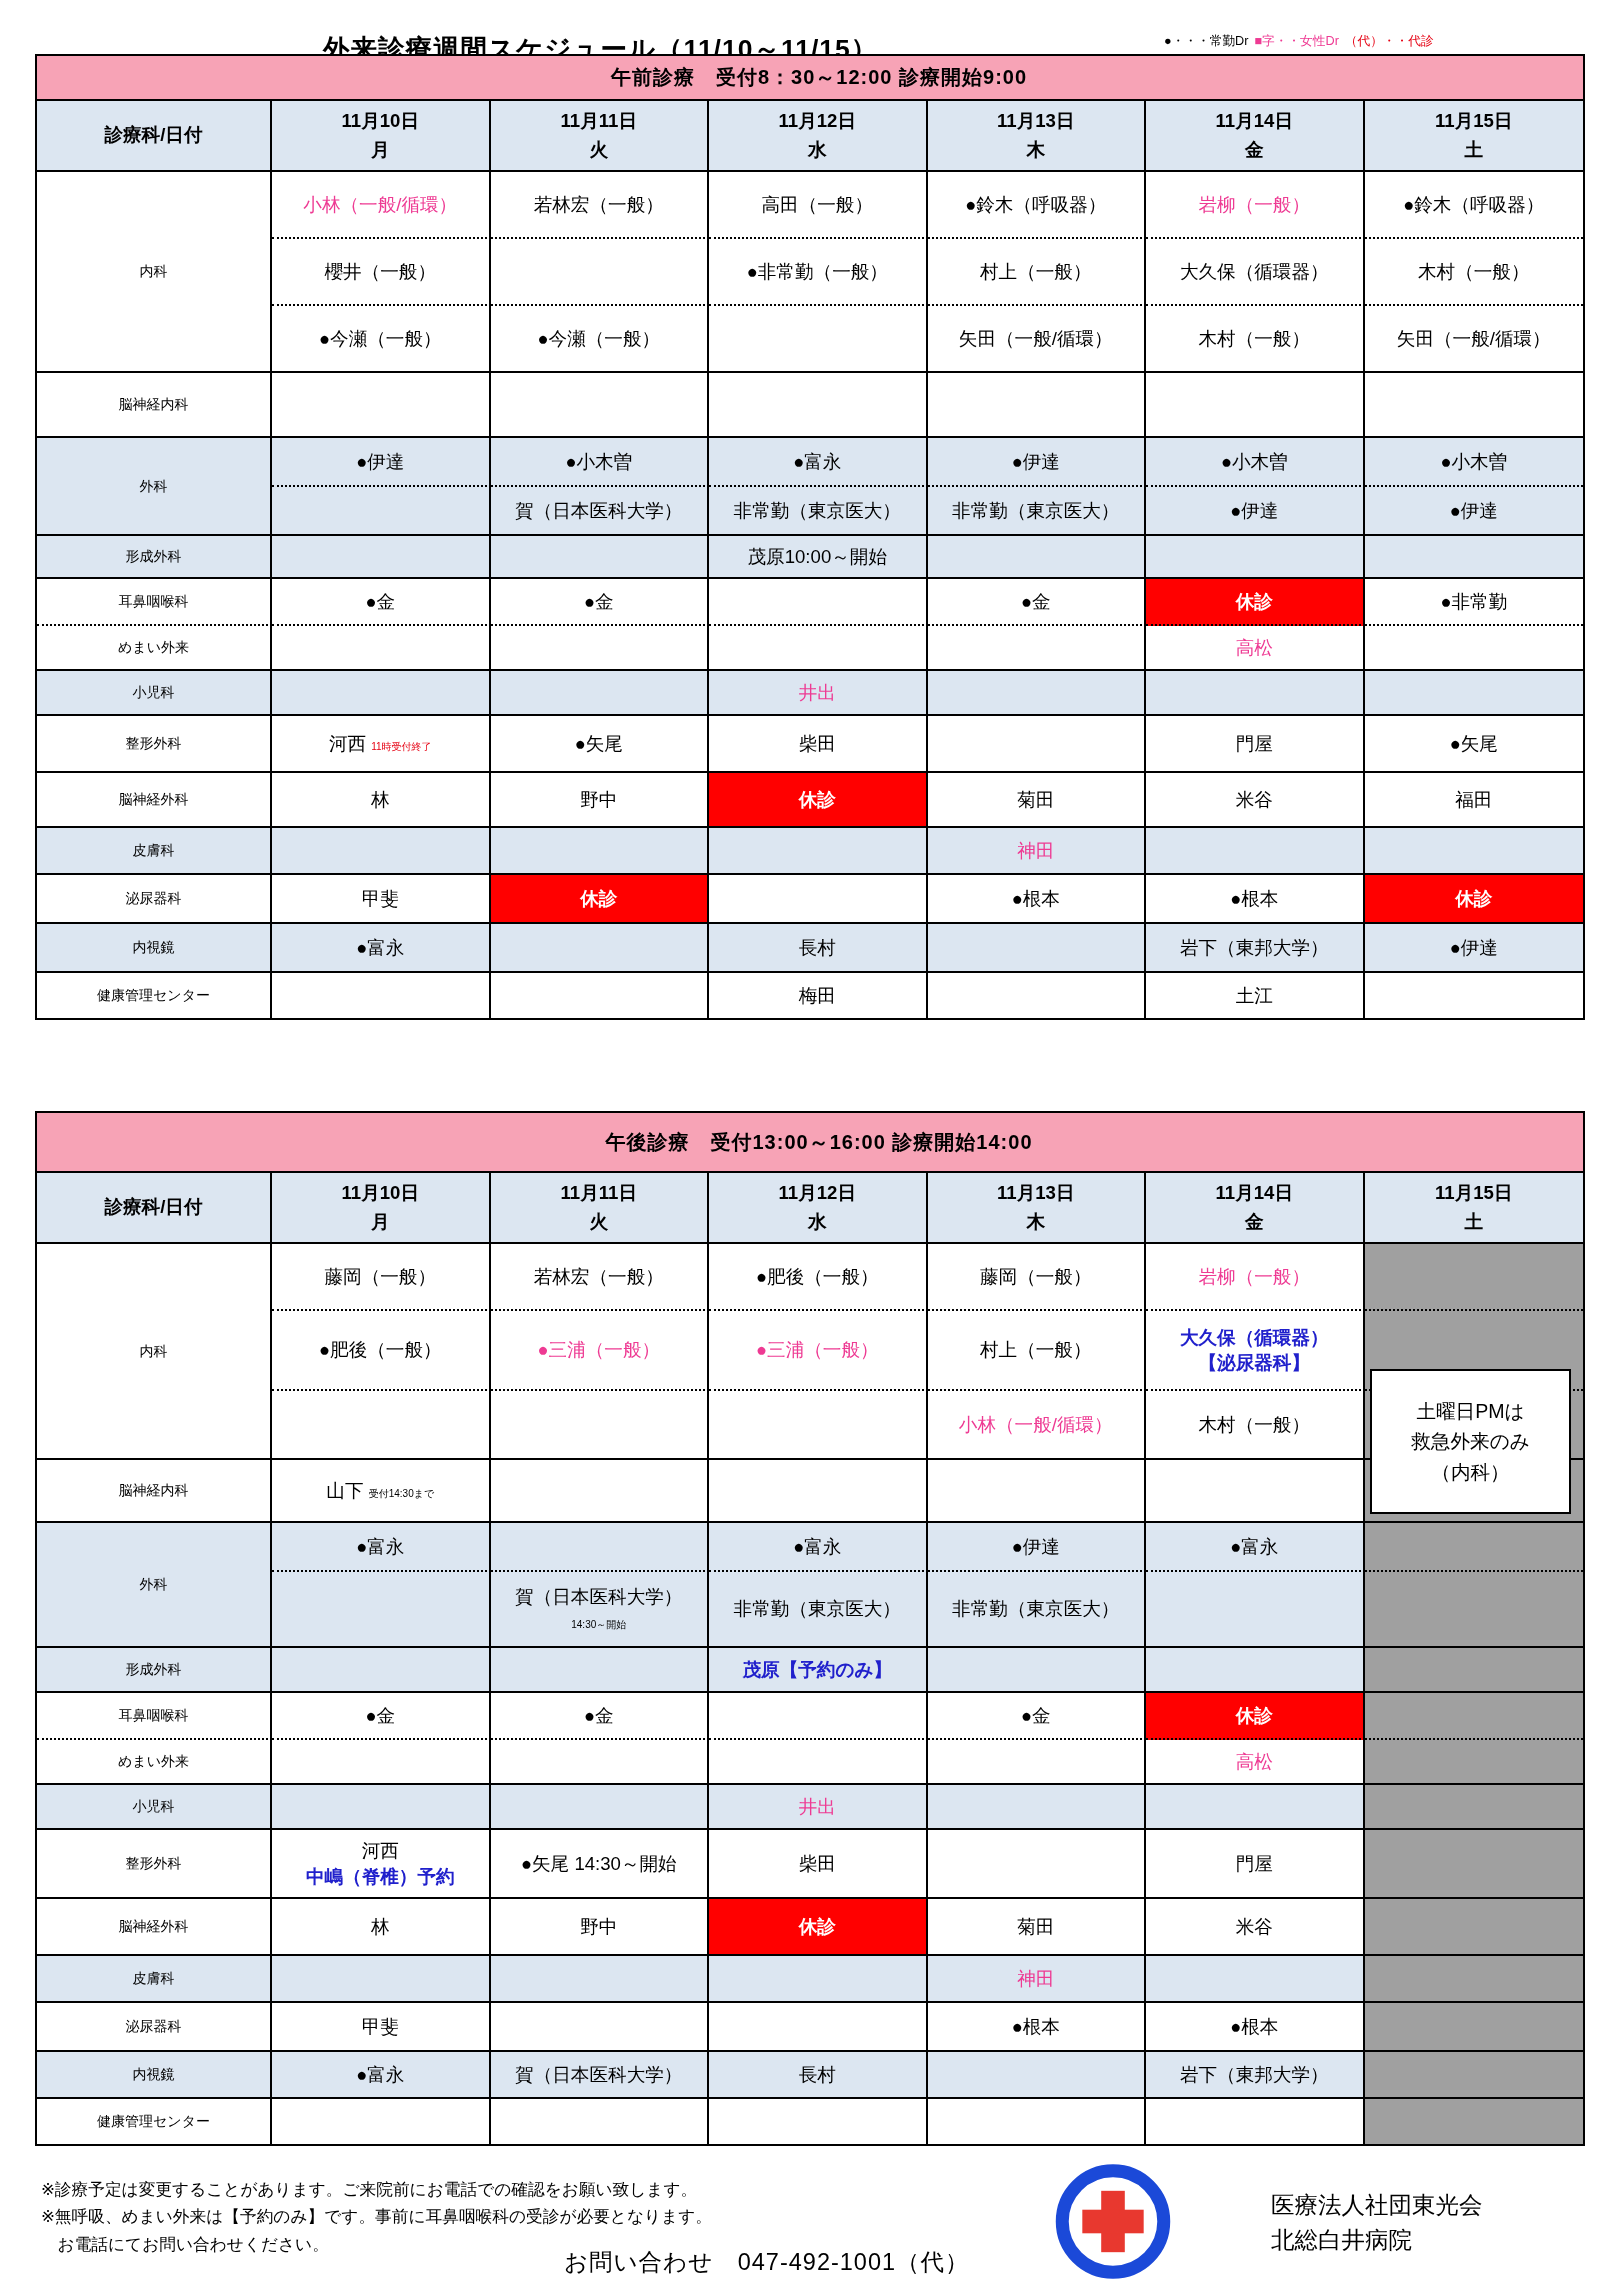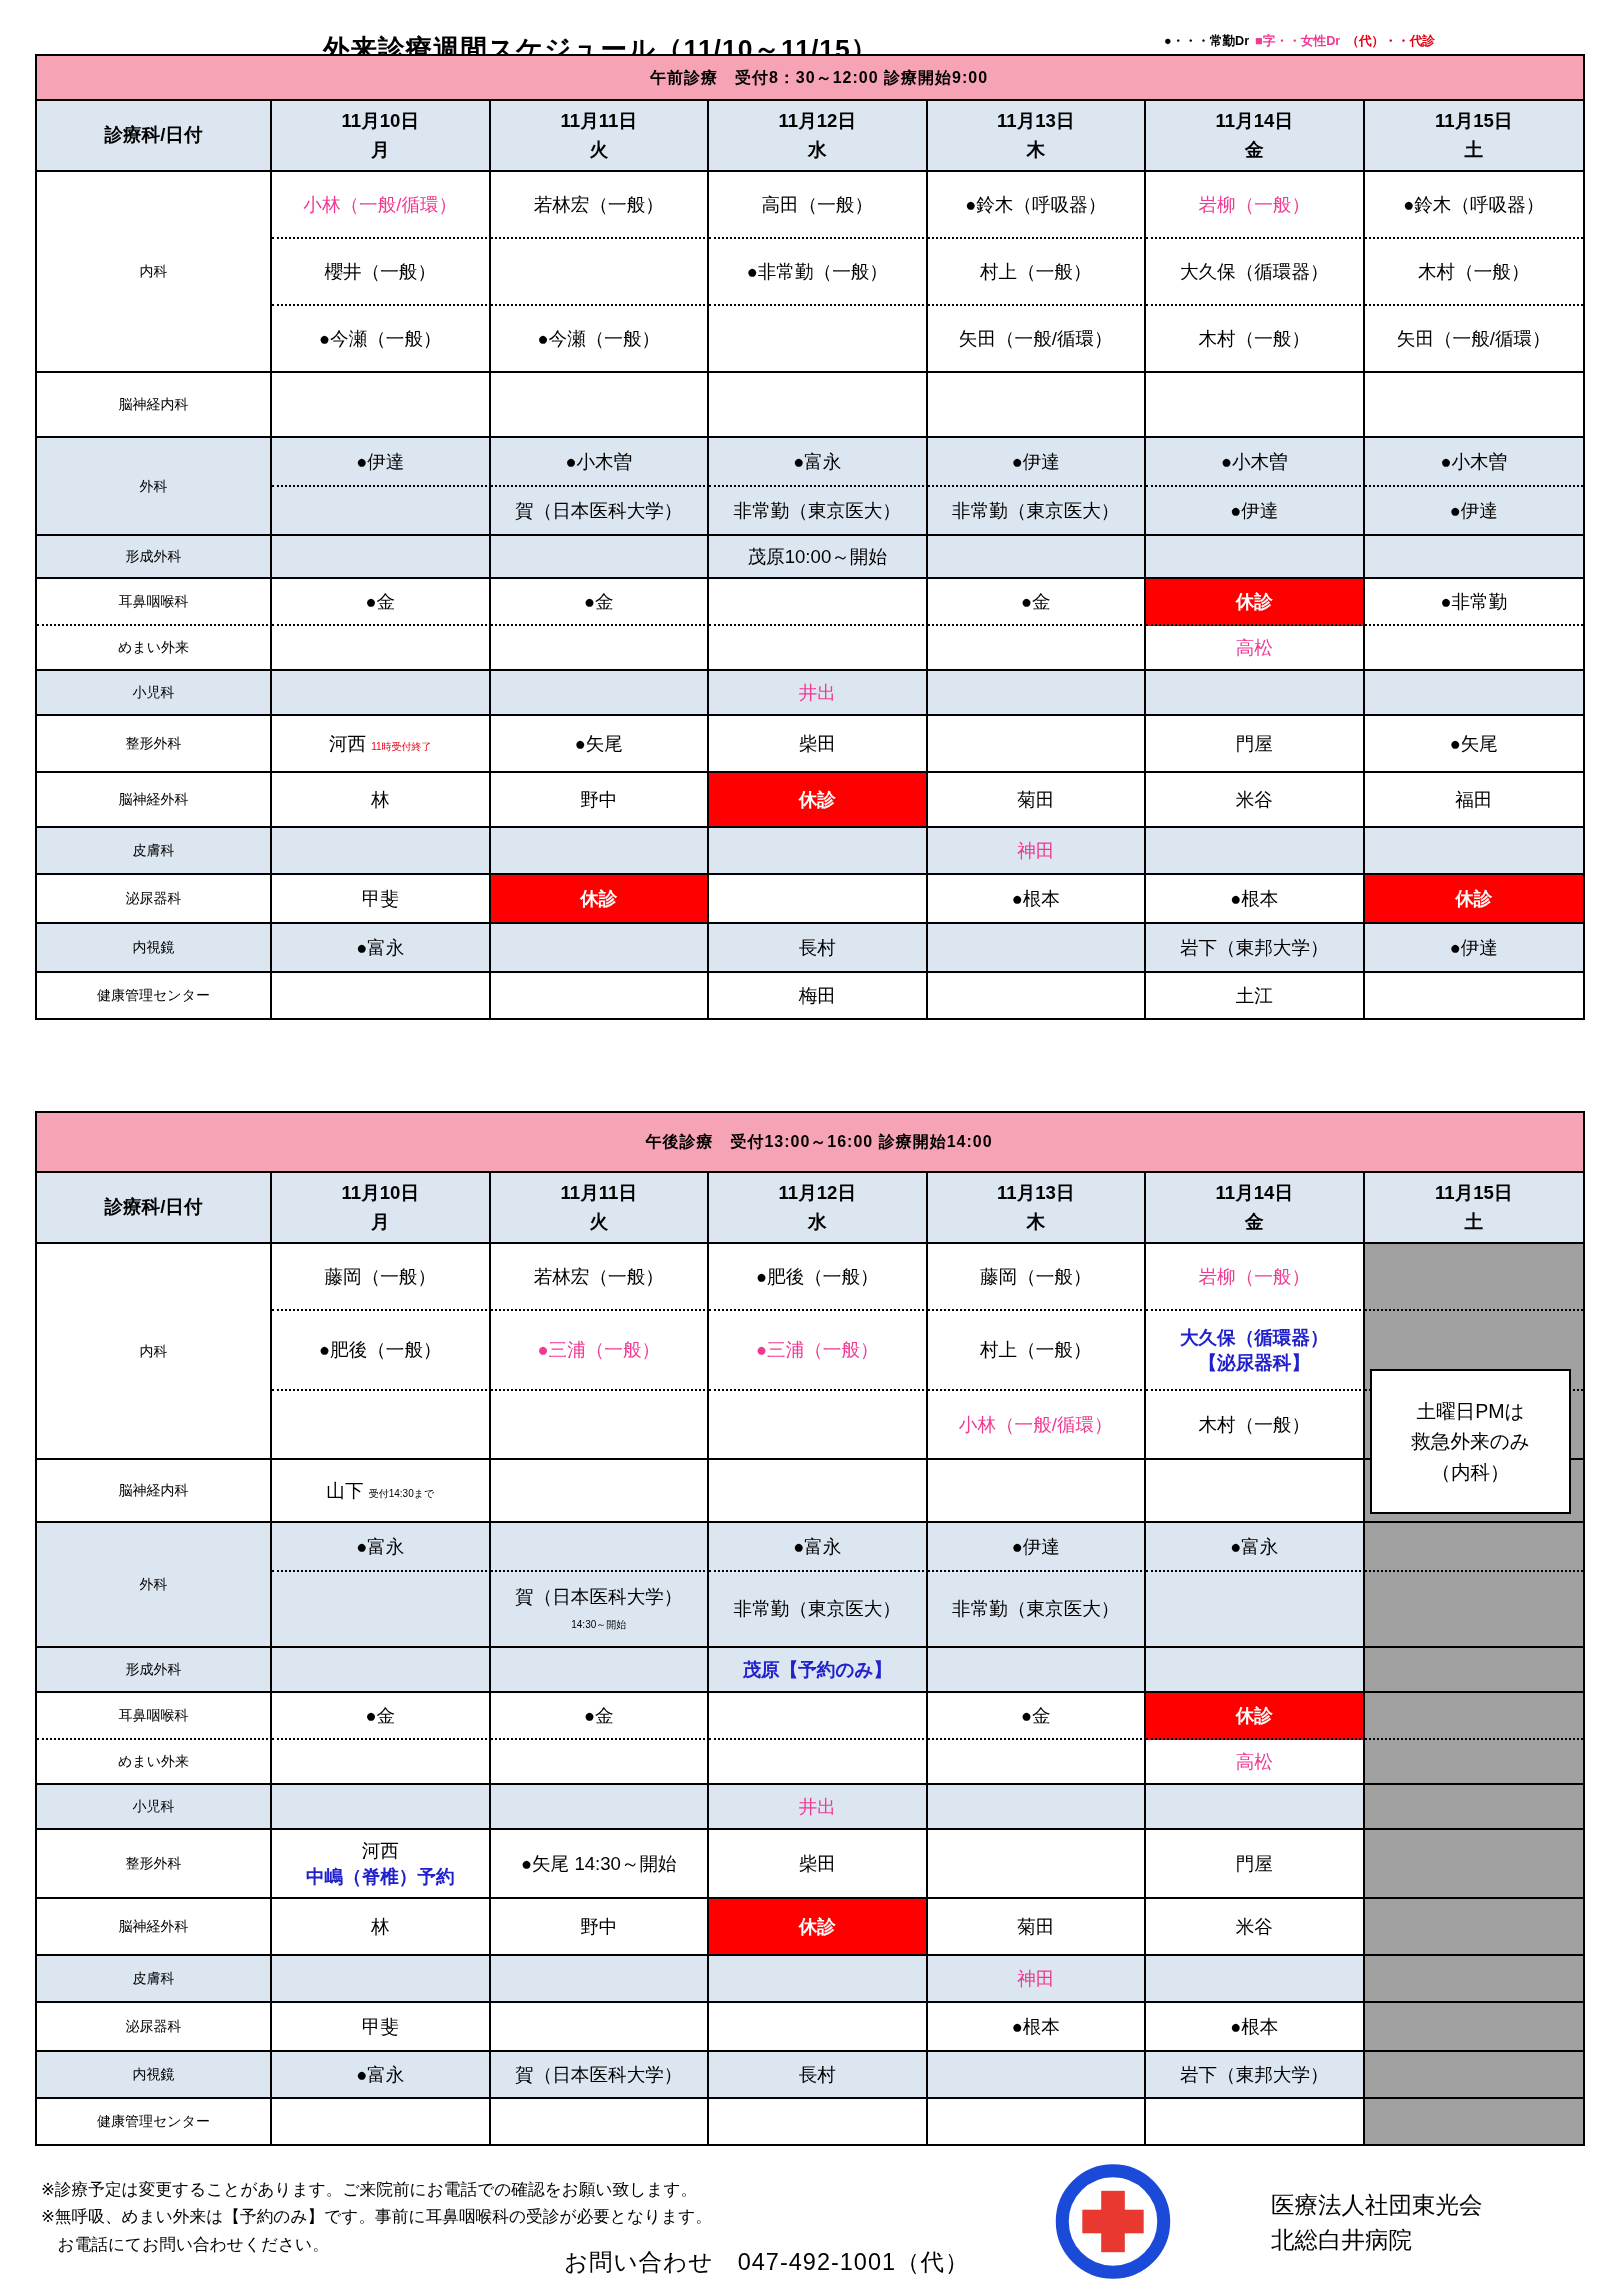--- a/index.html
+++ b/index.html
@@ -1,35 +1,35 @@
 <!DOCTYPE html>
 <html style="--banner_pink: #F7A3B6; --header_blue: #DCE6F1; --closed_red: #FF0000; --female_pink: #EE3A93; --reserve_blue: #2020CC; --note_red: #E60012; --saturday_gray: #A0A0A0;"><head>
 <meta charset="utf-8">
 <style>
   html,body{margin:0;padding:0;background:#fff;}
   .page{position:relative;width:1620px;height:2293px;background:#fff;overflow:hidden;
         font-family:"Liberation Sans","DejaVu Sans",sans-serif;color:#000;}
   .page-title{position:absolute;left:323px;top:13.7px;font-size:26.5px;font-weight:bold;letter-spacing:1px;}
-  .legend{position:absolute;left:1164px;top:33px;font-size:12.7px;font-weight:bold;white-space:nowrap;}
+  .legend{position:absolute;left:1164px;top:33px;font-size:12.7px;font-weight:normal;white-space:nowrap;}
   .legend span{margin-right:5.9px;}
   .lg-k{color:#000;}
   .lg-p{color:var(--female_pink);}
   .lg-r{color:var(--note_red);}
 
   .table-wrap{position:absolute;left:35px;width:1550px;}
   #am-wrap{top:54px;}
   #pm-wrap{top:1111px;}
 
   table.sched{border-collapse:separate;border-spacing:0;border:2.9px solid #000;width:1550px;table-layout:fixed;}
   .sched td{border-right:2px solid #000;border-bottom:2px solid #000;text-align:center;vertical-align:middle;
             padding:2px;font-size:18.6px;line-height:1.35;overflow:hidden;}
   .sched td:last-child{border-right:none;}
   .sched tr:last-child>td{border-bottom:none;}
   .sched tr.bb-dotted>td{border-bottom-style:dotted;}
-  td.banner{background:var(--banner_pink);font-weight:bold;font-size:16px;letter-spacing:1px;padding-left:20px;}
+  td.banner{background:var(--banner_pink);font-weight:bold;font-size:20px;letter-spacing:1px;padding-left:20px;}
   tr.dayhdr>td{background:var(--header_blue);font-weight:bold;font-size:18.6px;line-height:1.55;}
   td.corner{font-size:17.6px;}
   td.dept{font-size:14px;}
   tr.bg-w>td{background:#fff;}
   tr.bg-b>td{background:var(--header_blue);}
   tr.dayhdr>td{background:var(--header_blue);}
   .sched td.bg-red{background:var(--closed_red);}
   .sched td.bg-gray{background:var(--saturday_gray);}
   .run.c-k{color:#000;}
   .run.c-p{color:var(--female_pink);}

